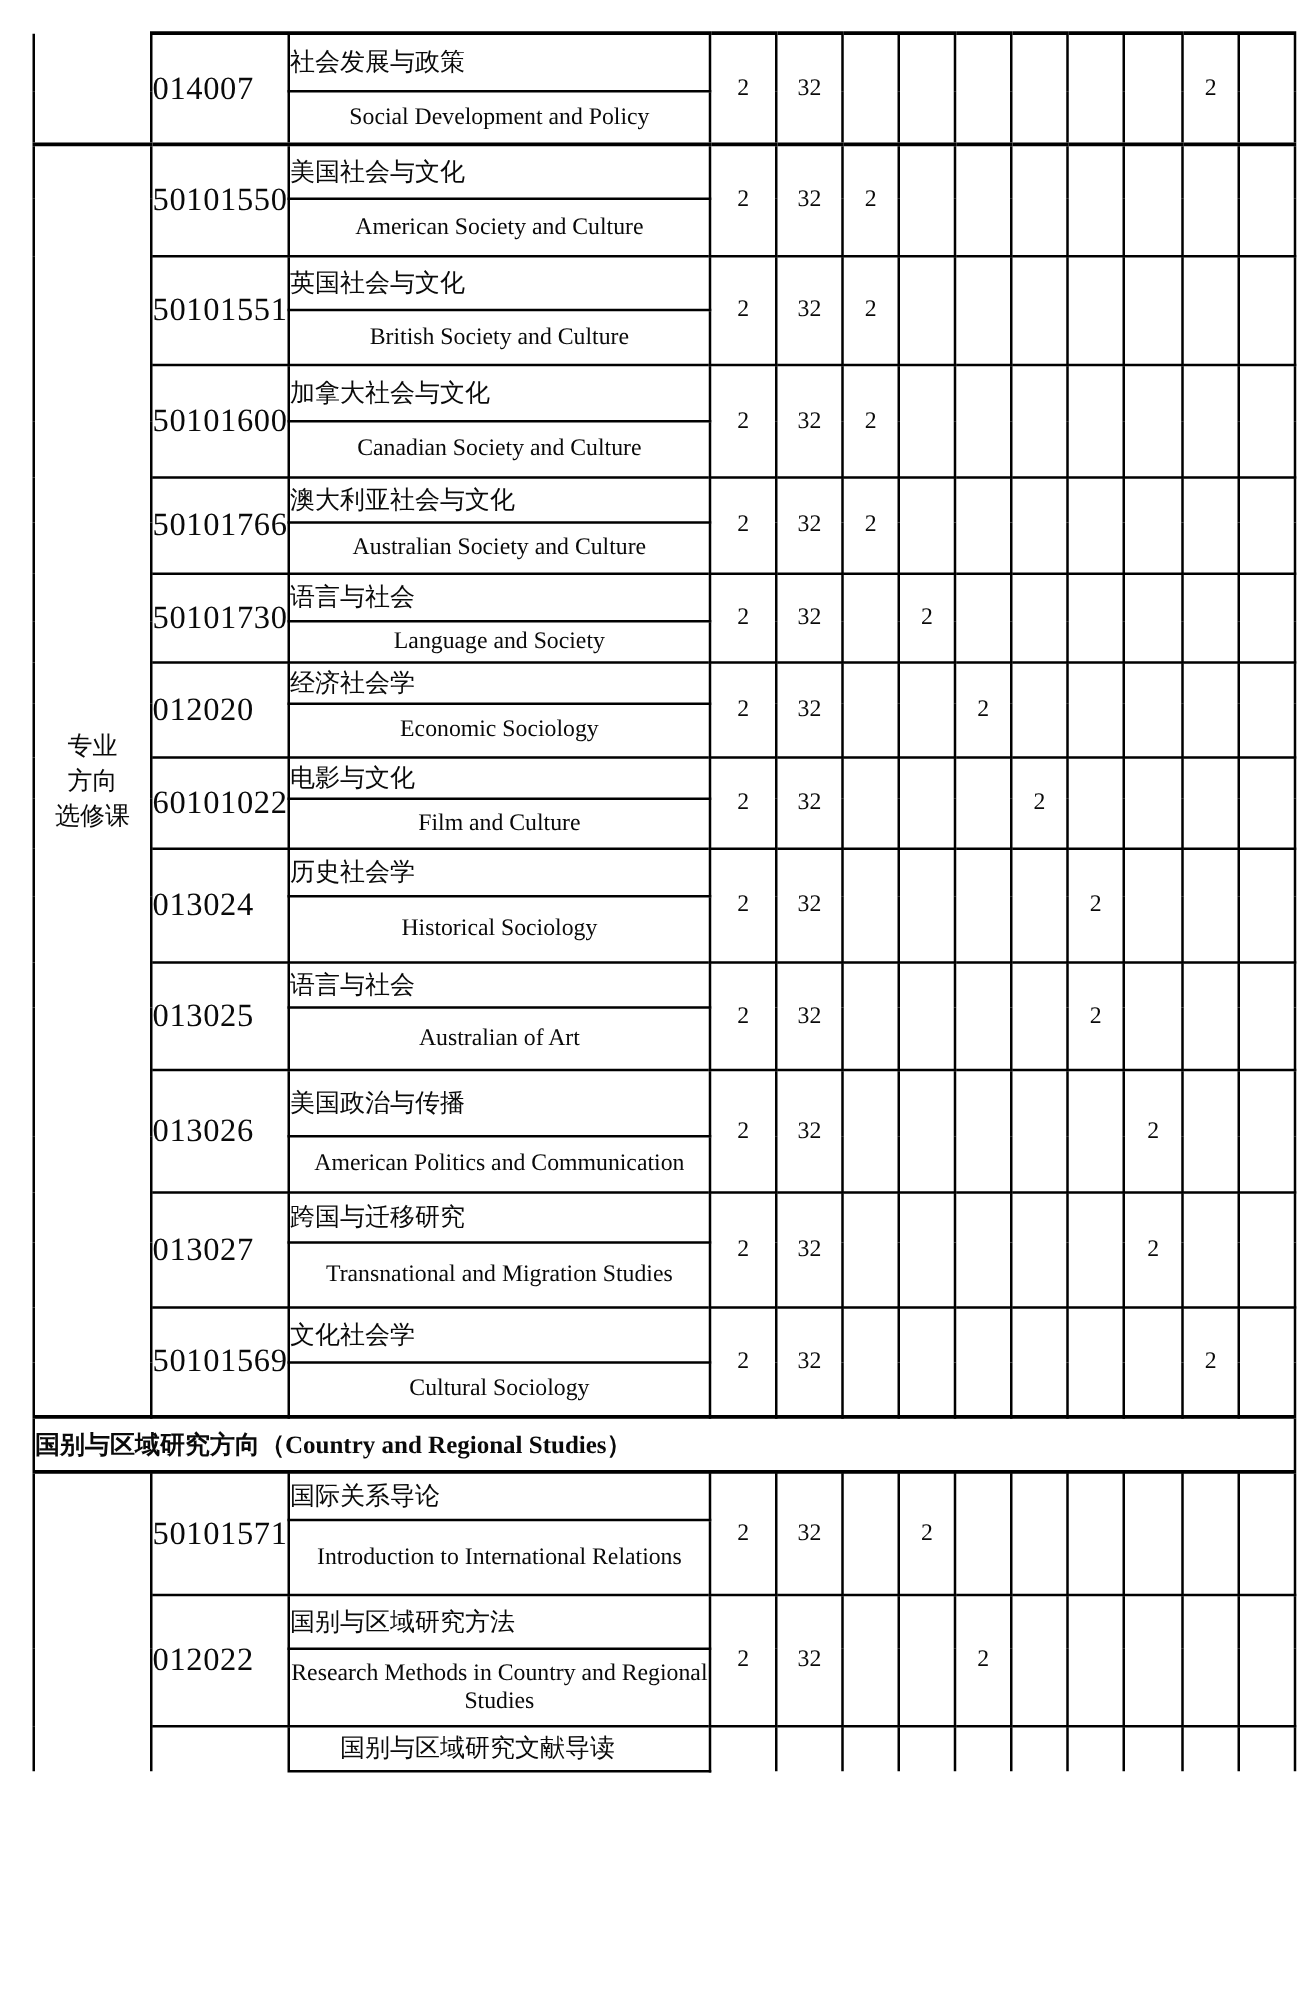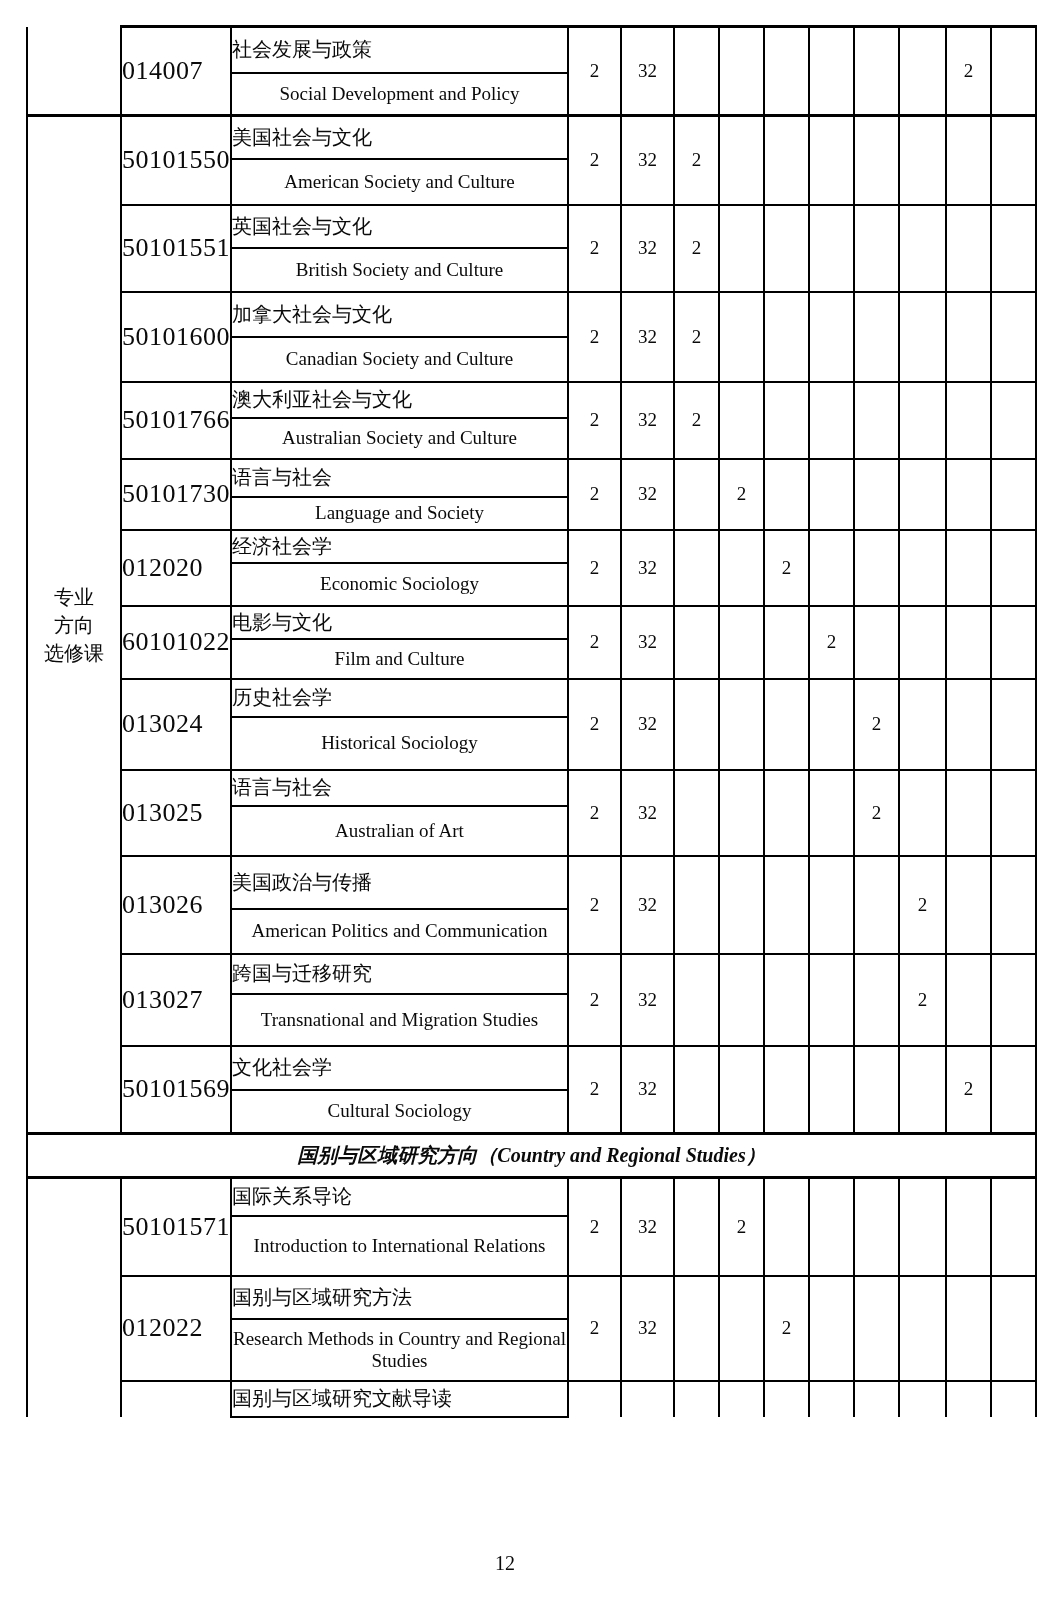--- a/index.html
+++ b/index.html
@@ -7,23 +7,23 @@
         font-family:"Liberation Serif","DejaVu Serif",serif;color:#0a0a0a;}
   table.cur{position:absolute;left:26px;top:25px;border-collapse:collapse;table-layout:fixed;}
   table.cur td{border:2px solid #000;padding:0;overflow:hidden;}
   td.cat{text-align:center;font-size:20px;line-height:28px;vertical-align:middle;}
   td.code{text-align:left;font-size:26px;vertical-align:middle;letter-spacing:.5px;}
   td.zh{font-size:20px;text-align:left;vertical-align:middle;padding:2px 4px 0 5px;margin-left:40px;}
   td.en{font-size:19px;text-align:center;vertical-align:middle;padding:0 4px 2px 5px;line-height:22px;}
   td.num{text-align:center;font-size:19px;vertical-align:middle;}
   tr.sectop td{border-top:3px solid #000;}
   td.notop{border-top:none !important;}
-  tr.hdr td{border-top:3px solid #000;border-bottom:3px solid #000;text-align:center;
-            font-weight:bold;font-size:20px;vertical-align:middle;font-style:italic;}
-  tr.cut td{border-bottom:none;}
+  tr.hdr td{border-top:3px solid #000;border-bottom:3px solid #000;
+            font-weight:bold;font-size:20px;vertical-align:middle;}
+  tr.cut td{border-bottom:none;padding-left:40px;}
   tr.cut td.zh{border-bottom:2px solid #000;}
   td.nobot{border-bottom:none !important;}
   .pageno{position:absolute;left:0;top:1552px;width:1010px;text-align:center;font-size:20px;}
 </style>
 </head>
 <body>
 
 <div class="page">
 <table class="cur">
 <colgroup>
@@ -335,14 +335,13 @@
   <td class="num nobot"></td>
   <td class="num nobot"></td>
   <td class="num nobot"></td>
   <td class="num nobot"></td>
   <td class="num nobot"></td>
 </tr>
 
 </tbody>
 </table>
 
-<div class="pageno">12</div>
 </div>
 
 </body></html>

